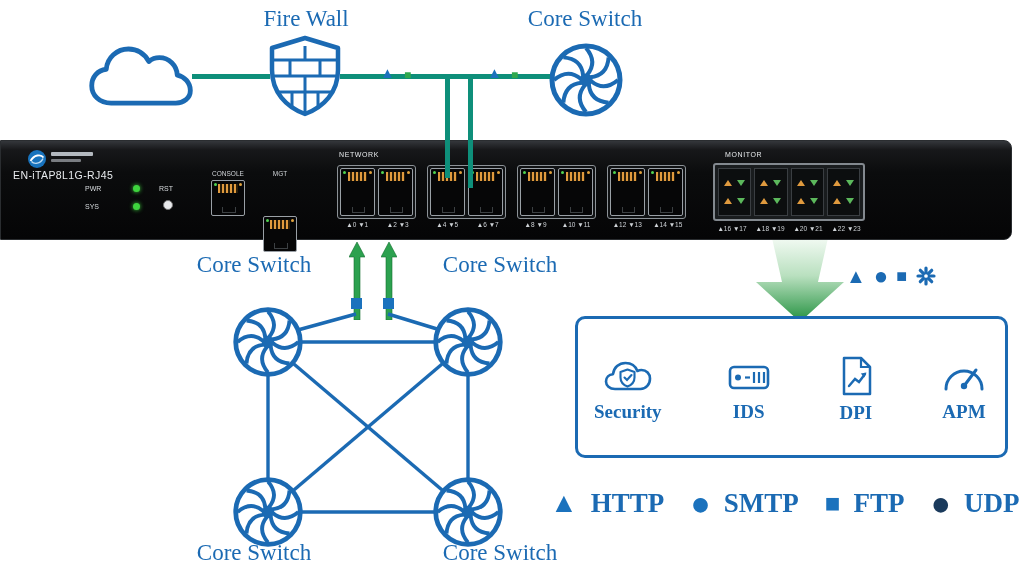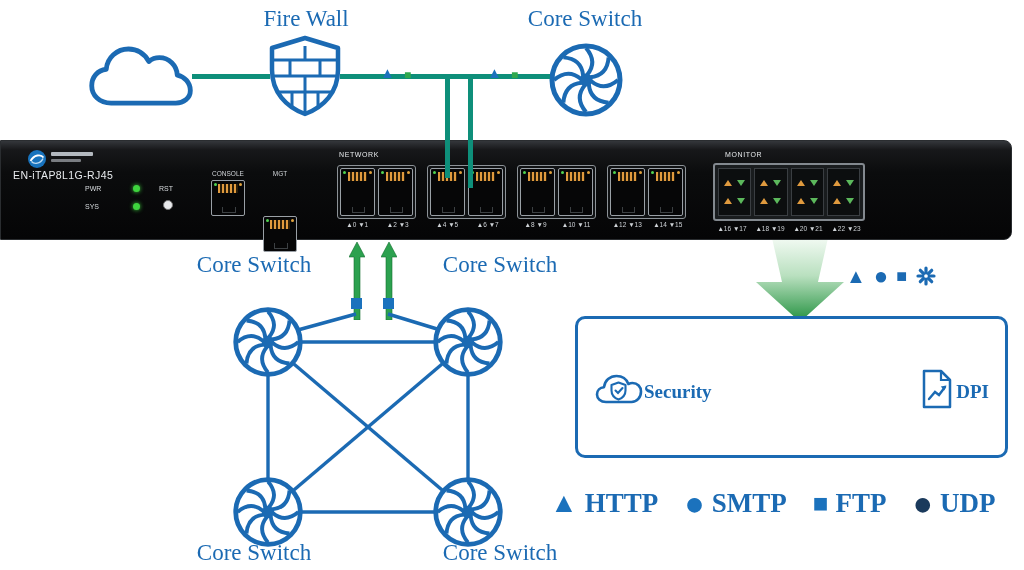--- a/index.html
+++ b/index.html
@@ -43,29 +43,29 @@
   .sfp-slot{flex:1;background:#0c0e0f;border:1px solid #3a3e42;display:flex;flex-direction:column;
             justify-content:space-evenly;align-items:center;}
   .sfp-row{display:flex;gap:5px;align-items:center;}
   .tu{width:0;height:0;border-left:4px solid transparent;border-right:4px solid transparent;border-bottom:6px solid #e09a3e;}
   .td{width:0;height:0;border-left:4px solid transparent;border-right:4px solid transparent;border-top:6px solid #5cb85c;}
 
   
   .monitor-box{left:575px;top:316px;width:433px;height:142px;border:3px solid #1b6ab3;border-radius:10px;
                box-sizing:border-box;background:#fff;display:flex;justify-content:space-between;
                align-items:center;padding:6px 16px 2px;}
-  .mb-item{display:flex;flex-direction:row;align-items:center;justify-content:space-between;}
+  .mb-item{display:flex;flex-direction:column;align-items:center;justify-content:space-between;}
   .mb-label{font-family:"Liberation Serif",serif;font-weight:bold;font-size:19px;color:#1b6ab3;margin-top:5px;}
 
   
   .legend{left:550px;top:482px;display:flex;gap:26px;align-items:center;height:42px;}
   .legend-item{display:flex;align-items:center;gap:7px;}
   .legend-item .sym{color:#1b72bd;line-height:1;}
   .legend-item.udp .sym{color:#1a3a5c;}
-  .legend-item .lab{font-family:"Liberation Serif",serif;font-weight:bold;font-size:27px;color:#1b6ab3;line-height:1;}
+  .legend-item .lab{font-family:"Liberation Serif",serif;font-weight:bold;font-size:27px;color:#1b6ab3;line-height:1;margin-left:6px;}
 
   .flow-symbols{left:846px;top:264px;display:flex;gap:8px;align-items:center;color:#1b6ab3;}
   .flow-symbols span{line-height:1;}
 
   .marker-square{width:11px;height:11px;background:#1b72bd;z-index:5;}
   .brand-bar{background:#cfd6dd;border-radius:1px;}
 </style>
 </head>
 <body>
 
@@ -359,28 +359,47 @@
       <svg width="50" height="40" viewBox="0 0 50 40">
         <path d="M12 33 C6.5 33 3 29.5 3 25.5 C3 21.5 6 18.5 10 18.2 C10.8 11.5 16 7 22.5 7
                  C28 7 32.6 10.2 34.4 15 C35.6 14.4 37 14 38.5 14 C43.5 14 47 17.8 47 22.4
                  C47 28.4 43 33 37.5 33 Z" fill="none" stroke="#1b6ab3" stroke-width="2.6" stroke-linejoin="round"></path>
         <path d="M24.5 13.5 L31.5 16 V21.5 C31.5 26 28.6 29 24.5 30.6 C20.4 29 17.5 26 17.5 21.5 V16 Z" fill="none" stroke="#1b6ab3" stroke-width="2.1" stroke-linejoin="round"></path>
         <path d="M21.5 21.5 L24 24 L28.5 19" fill="none" stroke="#1b6ab3" stroke-width="2.1" stroke-linecap="round"></path>
       </svg>
       <div class="mb-label">Security</div>
     </div>
     <div class="mb-item">
+      <svg width="48" height="40" viewBox="0 0 48 40">
+        <rect x="5" y="11" width="38" height="21" rx="4" fill="none" stroke="#1b6ab3" stroke-width="2.6"></rect>
+        <circle cx="13" cy="21.5" r="3" fill="#1b6ab3"></circle>
+        <line x1="29" y1="16" x2="29" y2="27" stroke="#1b6ab3" stroke-width="2.2"></line>
+        <line x1="34" y1="16" x2="34" y2="27" stroke="#1b6ab3" stroke-width="2.2"></line>
+        <line x1="39" y1="16" x2="39" y2="27" stroke="#1b6ab3" stroke-width="2.2"></line>
+        <line x1="20" y1="21.5" x2="25" y2="21.5" stroke="#1b6ab3" stroke-width="2.2"></line>
+      </svg>
+      <div class="mb-label">IDS</div>
+    </div>
+    <div class="mb-item">
       <svg width="40" height="42" viewBox="0 0 40 42">
         <path d="M8 3 H25 L34 12 V39 H8 Z" fill="none" stroke="#1b6ab3" stroke-width="2.5" stroke-linejoin="round"></path>
         <path d="M25 3 V12 H34" fill="none" stroke="#1b6ab3" stroke-width="2.2"></path>
         <path d="M13 31 L19 24 L23 27 L29 19" fill="none" stroke="#1b6ab3" stroke-width="2.4" stroke-linecap="round"></path>
         <polygon points="30.5,17.5 24.8,18.6 28.2,22.6" fill="#1b6ab3"></polygon>
       </svg>
       <div class="mb-label">DPI</div>
     </div>
+    <div class="mb-item">
+      <svg width="50" height="40" viewBox="0 0 50 40">
+        <path d="M7 33 A18 18 0 1 1 43 33" fill="none" stroke="#1b6ab3" stroke-width="3" stroke-linecap="round"></path>
+        <line x1="25" y1="30" x2="37" y2="14" stroke="#1b6ab3" stroke-width="3" stroke-linecap="round"></line>
+        <circle cx="25" cy="30" r="3.2" fill="#1b6ab3"></circle>
+      </svg>
+      <div class="mb-label">APM</div>
+    </div>
   </div>
 
   <div class="abs legend">
     <div class="legend-item">
       <span class="sym" style="font-size:28px">▲</span>
       <span class="lab">HTTP</span>
     </div>
     <div class="legend-item">
       <span class="sym" style="font-size:34px">●</span>
       <span class="lab">SMTP</span>

